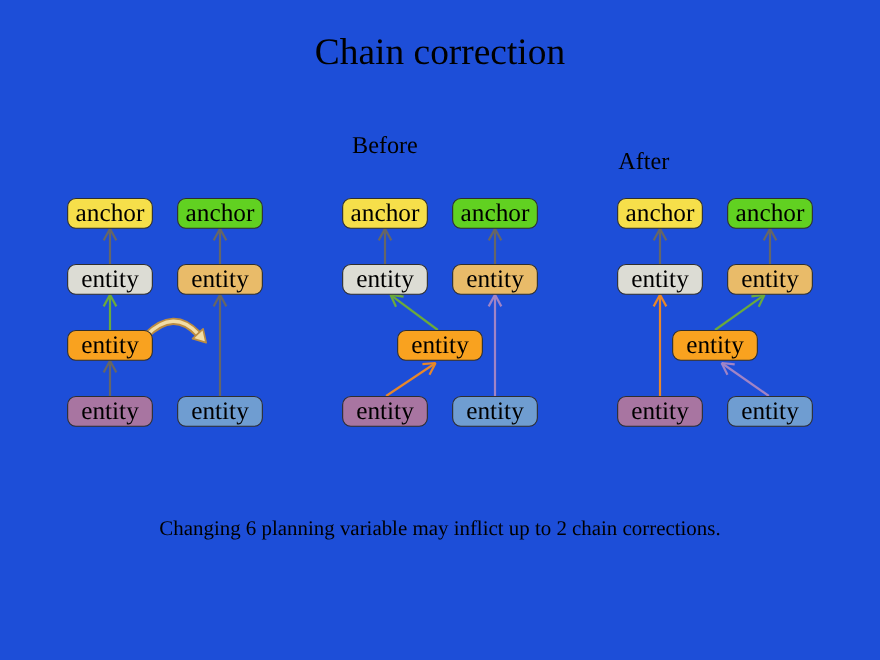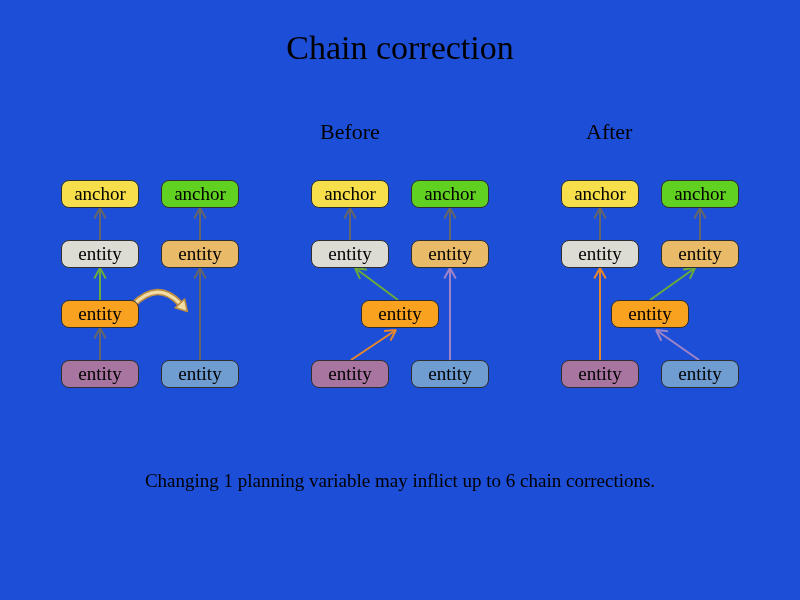--- a/index.html
+++ b/index.html
@@ -9,31 +9,31 @@
   }
   .page-title{
     position:absolute;top:30px;left:0;width:100%;text-align:center;
     font-size:34px;line-height:36px;color:#000;
   }
   .section-label{
     position:absolute;top:119px;width:160px;
     font-size:22px;line-height:26px;color:#000;
   }
   #label-before{left:320px;}
-  #label-after{left:586px;}
+  #label-after{left:562px;margin-top:15px;}
   .caption{
     position:absolute;top:469px;left:0;width:100%;text-align:center;
     font-size:19px;line-height:24px;color:#000;
   }
   #edges{position:absolute;left:0;top:0;width:800px;height:600px;}
   .node{
     position:absolute;box-sizing:border-box;
     border:1.6px solid #2e2e2e;border-radius:8px;
     display:flex;align-items:center;justify-content:center;
-    font-size:19px;color:#000;
+    font-size:23px;color:#000;
   }
 </style>
 </head>
 <body>
 
 <div id="screen">
   <div class="page-title">Chain correction</div>
   <div class="section-label" id="label-before">Before</div>
   <div class="section-label" id="label-after">After</div>
 
@@ -105,14 +105,14 @@
       <div class="node" style="left: 411px; top: 360px; width: 78px; height: 28px; border-radius: 8px; background: rgb(111, 157, 209); border-color: rgb(46, 46, 46);">entity</div>
       <div class="node" style="left: 561px; top: 180px; width: 78px; height: 28px; border-radius: 8px; background: rgb(246, 223, 74); border-color: rgb(46, 46, 46);">anchor</div>
       <div class="node" style="left: 661px; top: 180px; width: 78px; height: 28px; border-radius: 8px; background: rgb(97, 209, 33); border-color: rgb(46, 46, 46);">anchor</div>
       <div class="node" style="left: 561px; top: 240px; width: 78px; height: 28px; border-radius: 8px; background: rgb(220, 220, 212); border-color: rgb(46, 46, 46);">entity</div>
       <div class="node" style="left: 661px; top: 240px; width: 78px; height: 28px; border-radius: 8px; background: rgb(233, 187, 105); border-color: rgb(46, 46, 46);">entity</div>
       <div class="node" style="left: 611px; top: 300px; width: 78px; height: 28px; border-radius: 8px; background: rgb(249, 162, 31); border-color: rgb(46, 46, 46);">entity</div>
       <div class="node" style="left: 561px; top: 360px; width: 78px; height: 28px; border-radius: 8px; background: rgb(168, 117, 161); border-color: rgb(46, 46, 46);">entity</div>
       <div class="node" style="left: 661px; top: 360px; width: 78px; height: 28px; border-radius: 8px; background: rgb(111, 157, 209); border-color: rgb(46, 46, 46);">entity</div>
     </div>
 
-  <div class="caption">Changing 1 planning variable may inflict up to 6 chain corrections.</div>
+  <div class="caption">Changing 6 planning variable may inflict up to 2 chain corrections.</div>
 </div>
 
 </body></html>

